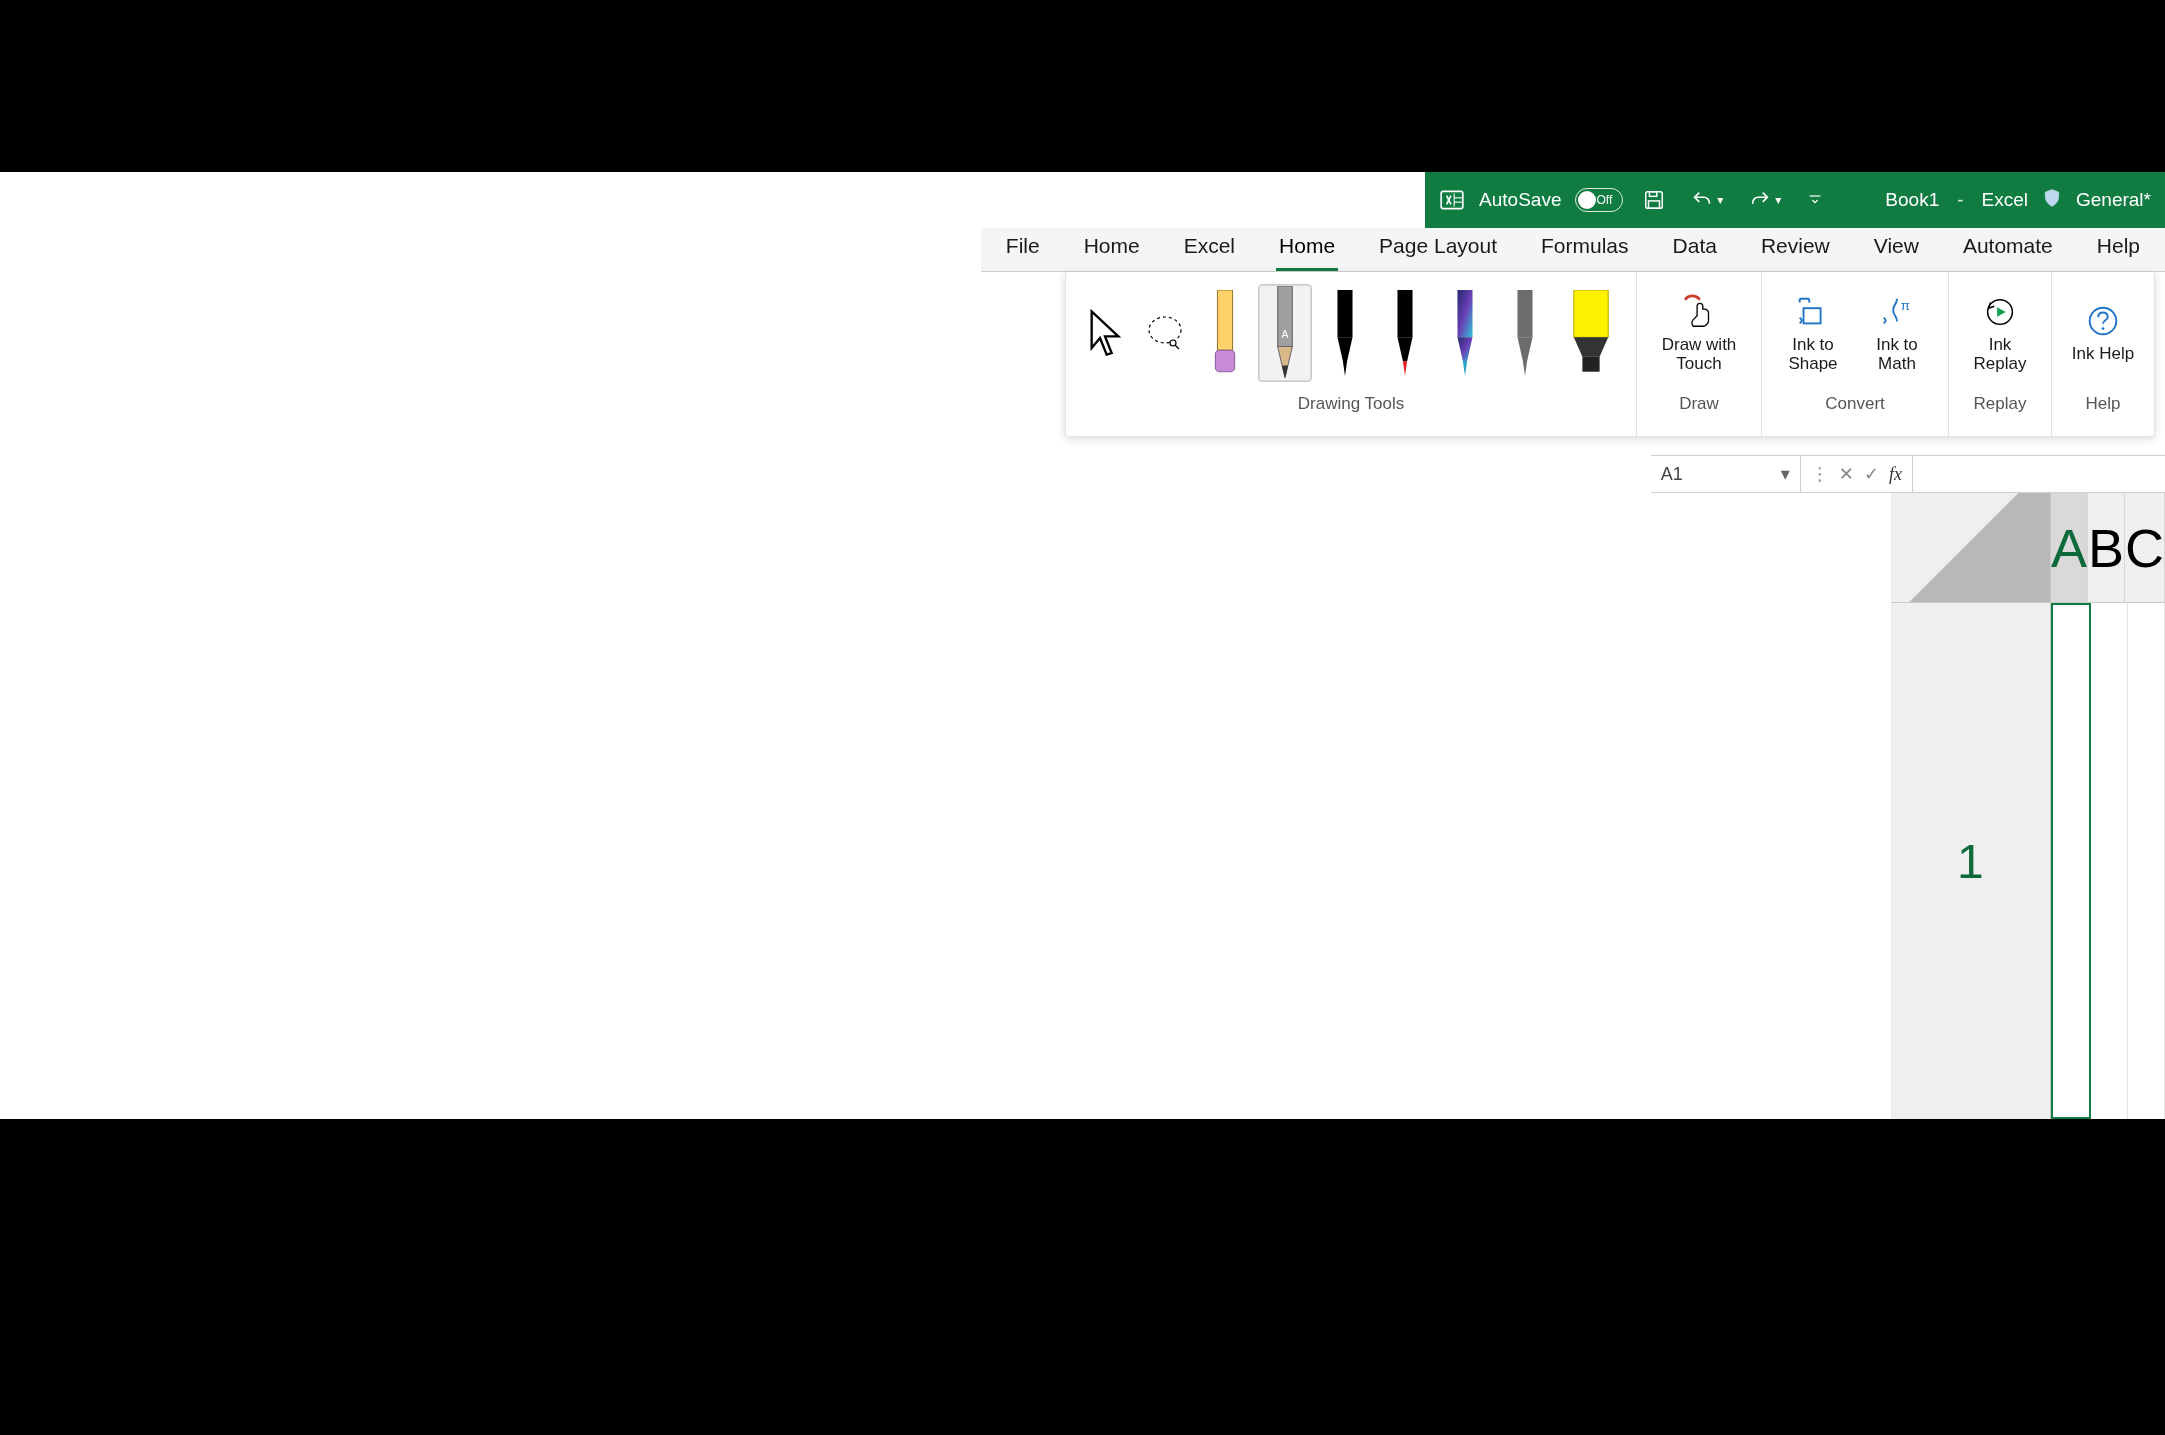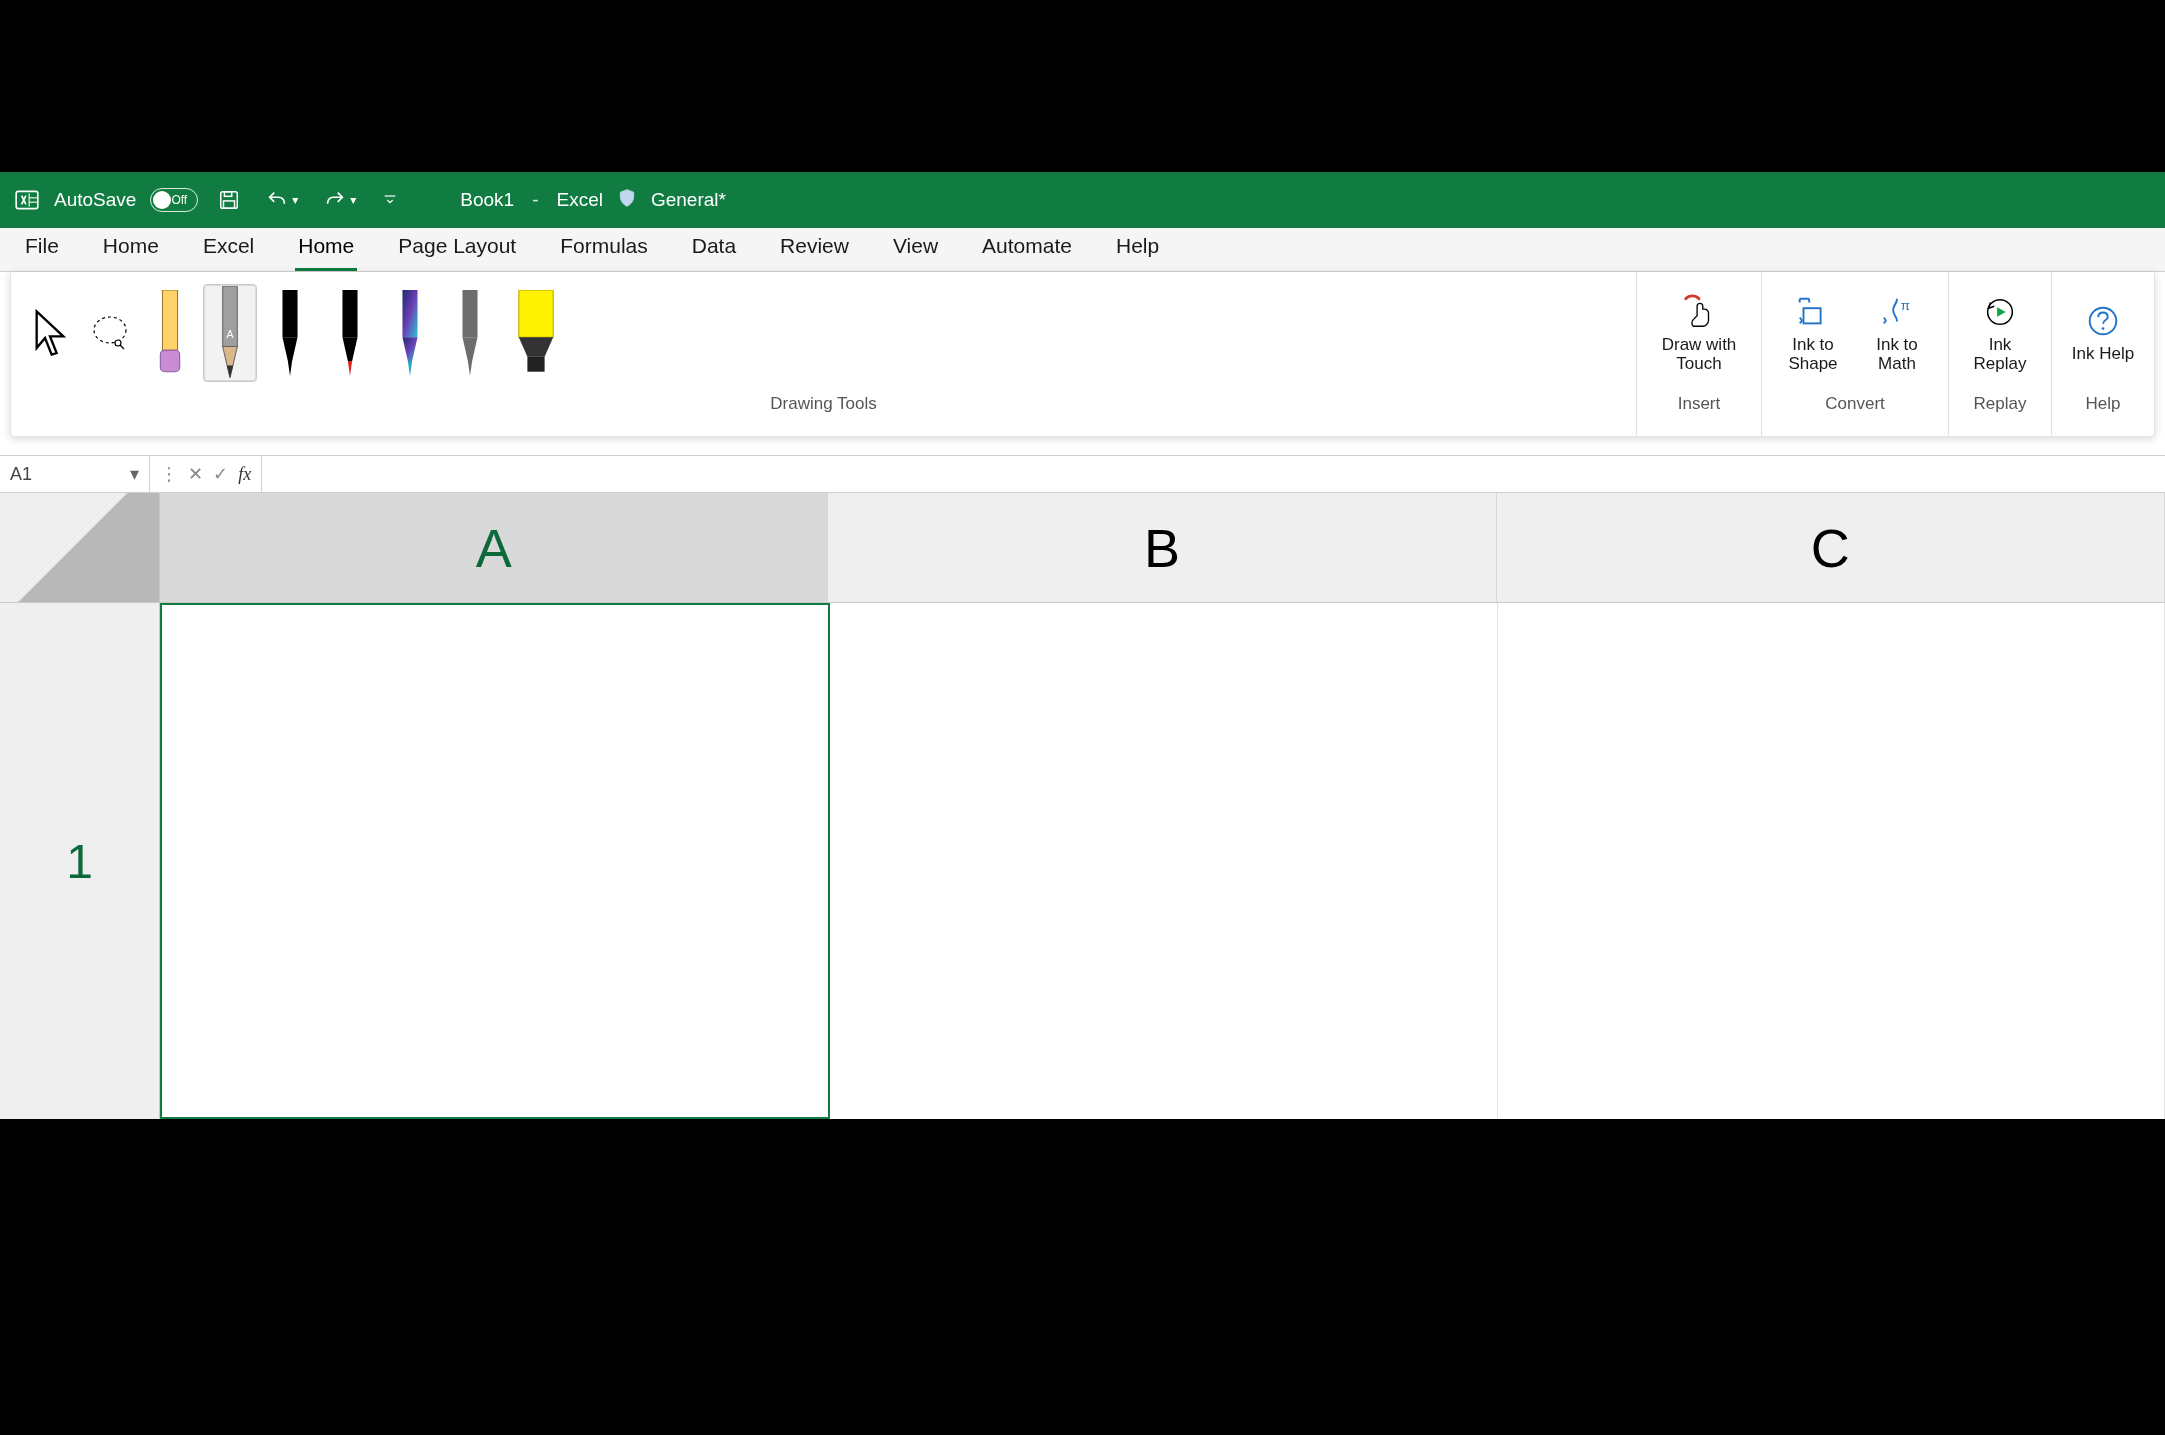--- a/index.html
+++ b/index.html
@@ -18,21 +18,21 @@
     font-family:"Segoe UI",Arial,sans-serif;
     display:flex;align-items:center;justify-content:center;
     min-height:100vh;
   }
   .frame{
     width:100%;max-width:2165px;aspect-ratio:2165/1435;
     position:relative;background:#000;overflow:hidden;
   }
   .window{
     position:absolute;left:0;right:0;top:12%;bottom:22%;
-    background:#fff;display:flex;flex-direction:column;
+    background:#fff;display:flex;flex-direction:column;align-items:flex-end;
   }
   
   .titlebar{
     background:var(--excel-green);
     height:56px;display:flex;align-items:center;
     padding:0 14px;gap:14px;color:#fff;font-size:19px;
   }
   .app-icon svg{display:block;}
   .autosave-toggle{
     display:inline-flex;align-items:center;gap:0;
@@ -260,21 +260,21 @@
     <div class="group">
       <div class="group-controls">
         <button class="vbtn" style="width:100px">
           <svg width="38" height="38" viewBox="0 0 40 40">
                 <path d="M6 6c4-4 10-4 14 0" stroke="#D13B2A" stroke-width="3" fill="none" stroke-linecap="round"></path>
                 <path d="M18 14v10l-4 4c-2 2-2 5 0 7h10c3 0 6-3 6-6v-8c0-2-2-4-4-4h-2v-3c0-2-1-3-3-3s-3 1-3 3z" fill="none" stroke="#000" stroke-width="1.4"></path>
               </svg>
           <span class="lbl">Draw with Touch</span>
         </button>
       </div>
-      <div class="group-label">Insert</div>
+      <div class="group-label">Draw</div>
     </div>
 
     <div class="group">
       <div class="group-controls">
         <button class="vbtn">
           <svg width="38" height="38" viewBox="0 0 40 40">
                 <path d="M6 6h10M6 6v4M16 6v4" stroke="#2073C7" stroke-width="2"></path>
                 <rect x="10" y="16" width="18" height="16" fill="none" stroke="#2073C7" stroke-width="2"></rect>
                 <path d="M6 32c3-3 3-3 0-6" stroke="#2073C7" stroke-width="2" fill="none"></path>
               </svg>

